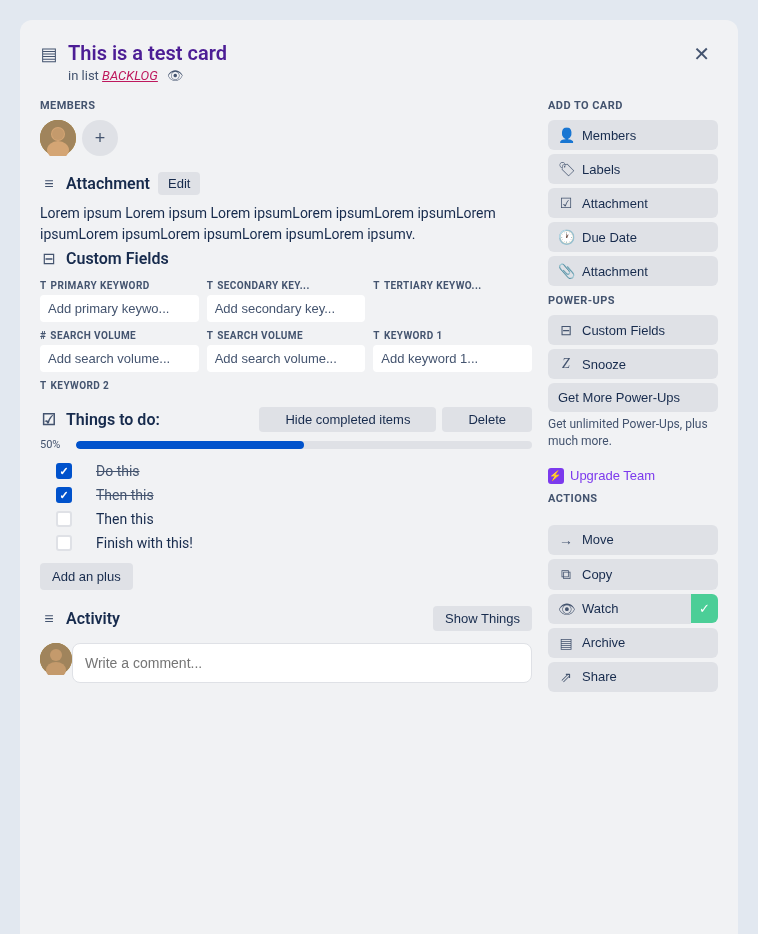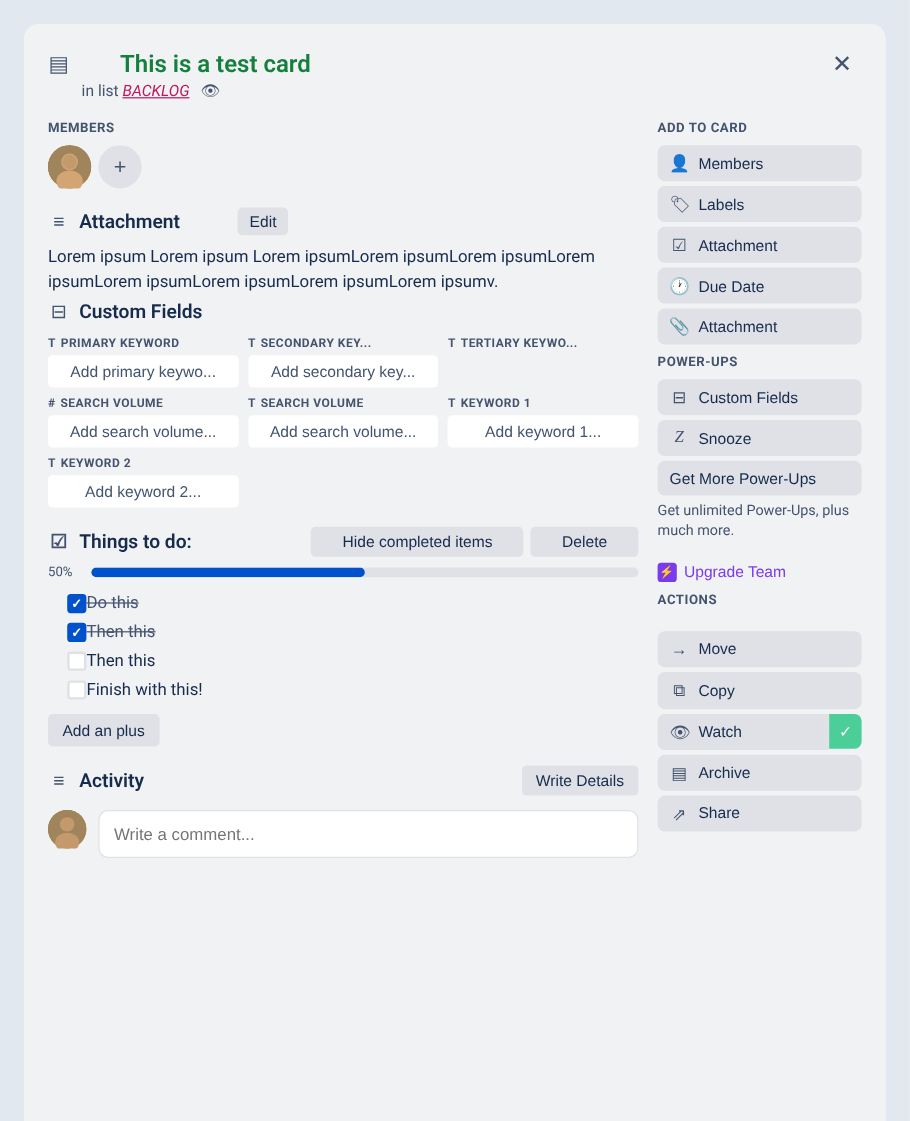--- a/index.html
+++ b/index.html
@@ -35,23 +35,22 @@
       flex: 1;
     }
     .card-icon {
       margin-top: 4px;
       color: #44546f;
       font-size: 18px;
     }
     .modal-title {
       font-size: 20px;
       font-weight: 600;
-      color: #15803d;
+      color: #4c1d95;
       line-height: 1.3;
-      margin-left: 32px;
     }
     .modal-subtitle {
       font-size: 13px;
       color: #44546f;
       margin-top: 2px;
     }
     .modal-subtitle a {
       color: #be185d;
       text-decoration: underline;
       font-style: italic;
@@ -134,21 +133,20 @@
       gap: 8px;
     }
     .edit-btn {
       background: #dfe1e6;
       border: none;
       cursor: pointer;
       padding: 4px 10px;
       border-radius: 4px;
       font-size: 13px;
       color: #172b4d;
-      margin-left: 40px;
     }
     .description-text {
       font-size: 14px;
       color: #172b4d;
       line-height: 1.5;
     }
     .custom-fields-header {
       display: flex;
       align-items: center;
       gap: 8px;
@@ -195,21 +193,21 @@
     }
     .field-input {
       background: white;
       border: none;
       border-radius: 4px;
       padding: 6px 8px;
       font-size: 13px;
       color: #44546f;
       cursor: pointer;
       width: 100%;
-      text-align: center;
+      text-align: left;
     }
     .checklist-section {
       margin-bottom: 16px;
     }
     .checklist-header {
       display: flex;
       align-items: center;
       justify-content: space-between;
       margin-bottom: 6px;
     }
@@ -254,21 +252,21 @@
       overflow: hidden;
     }
     .progress-bar-fill {
       height: 100%;
       background: #0052cc;
       border-radius: 4px;
     }
     .checklist-item {
       display: flex;
       align-items: center;
-      gap: 0;
+      gap: 24px;
       padding: 4px 16px;
       font-size: 14px;
       color: #172b4d;
     }
     .checklist-item.completed .item-text {
       text-decoration: line-through;
       color: #44546f;
     }
     .checkbox {
       width: 16px;
@@ -323,21 +321,20 @@
       background: #dfe1e6;
       border: none;
       cursor: pointer;
       padding: 5px 12px;
       border-radius: 4px;
       font-size: 13px;
       color: #172b4d;
     }
     .comment-row {
       display: flex;
-      gap: 10px;
       align-items: flex-start;
     }
     .comment-avatar {
       width: 32px;
       height: 32px;
       border-radius: 50%;
       background: linear-gradient(135deg, #8b6914 0%, #c9982a 100%);
       flex-shrink: 0;
       display: flex;
       align-items: center;
@@ -563,21 +560,20 @@
           <button class="field-input">Add keyword 1...</button>
         </div>
       </div>
 
       <div class="fields-grid-1">
         <div class="field-item">
           <div class="field-label">
             <span>T</span>
             <span>KEYWORD 2</span>
           </div>
-          <button class="field-input">Add keyword 2...</button>
         </div>
       </div>
 
       <div class="checklist-section">
         <div class="checklist-header">
           <div class="checklist-title">
             <span class="section-icon">☑</span>
             <span>Things to do:</span>
           </div>
           <div class="checklist-actions">
@@ -615,21 +611,21 @@
 
         <button class="add-item-btn">Add an plus</button>
       </div>
 
       <div class="activity-section">
         <div class="activity-header">
           <div class="activity-title">
             <span class="section-icon">≡</span>
             <span>Activity</span>
           </div>
-          <button class="show-details-btn">Write Details</button>
+          <button class="show-details-btn">Show Things</button>
         </div>
         <div class="comment-row">
           <div class="comment-avatar">
             <svg width="32" height="32" viewBox="0 0 32 32">
               <circle cx="16" cy="16" r="16" fill="#a0845c"></circle>
               <circle cx="16" cy="12" r="6" fill="#c49a6c"></circle>
               <ellipse cx="16" cy="27" rx="10" ry="8" fill="#c49a6c"></ellipse>
             </svg>
           </div>
           <input class="comment-input" type="text" placeholder="Write a comment..." style="">

